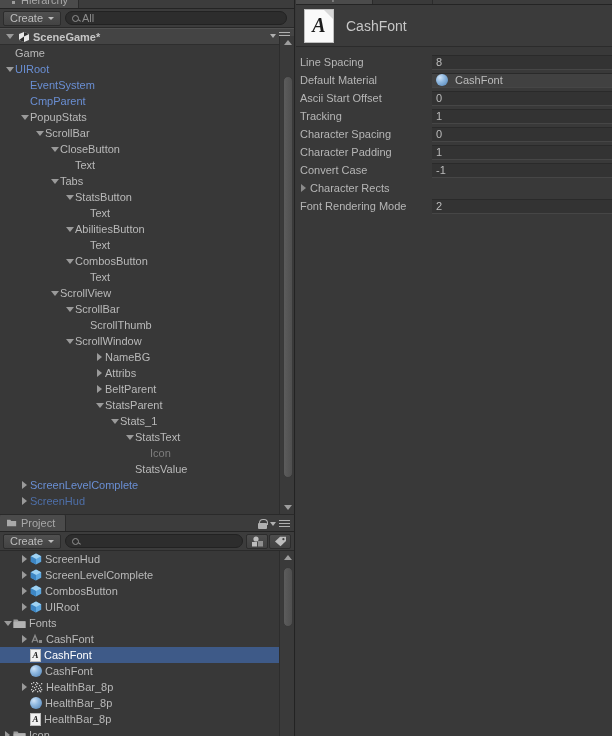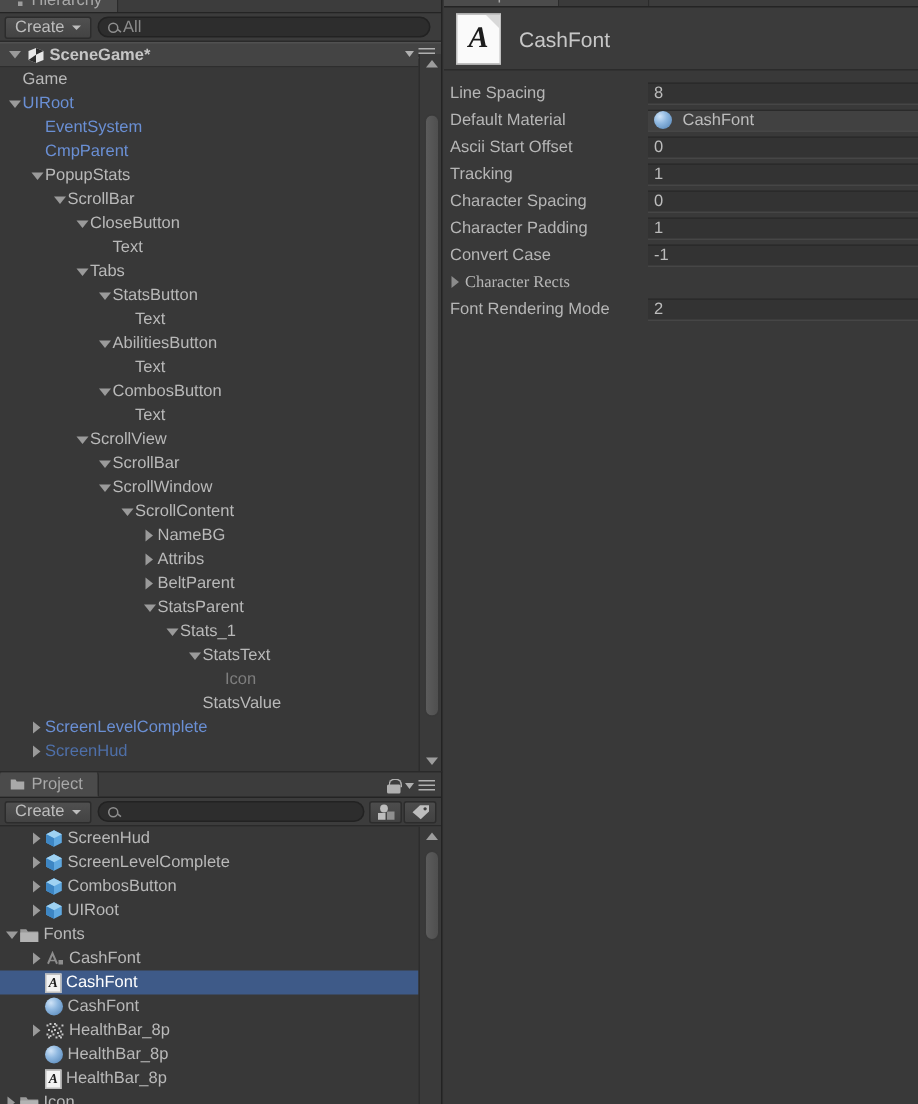--- a/index.html
+++ b/index.html
@@ -202,21 +202,21 @@
   .insp-title { font-size: 14px; color: #c7c7c7; }
 
   .props { padding-top: 6px; }
   .prop {
     height: 18px; display: flex; align-items: center;
   }
   .prop-label {
     width: 136px; padding-left: 4px; font-size: 11px; color: #b6b6b6;
     white-space: nowrap; overflow: hidden;
   }
-  .prop-label.foldable { padding-left: 0; display: flex; align-items: center; font-family: Liberation Serif, serif; }
+  .prop-label.foldable { padding-left: 0; display: flex; align-items: center; }
   .fold-arr {
     width: 14px; display: flex; align-items: center; justify-content: center;
   }
   .fold-arr::before {
     content:""; border-top:4px solid transparent; border-bottom:4px solid transparent;
     border-left:5px solid #8b8b8b;
   }
   .prop-value {
     flex: 1; height: 15px; margin-right: 0px;
     background: #333333; border-top: 1px solid #2a2a2a;
@@ -371,28 +371,28 @@
           <span style="width: 49px; flex: 0 0 auto;"></span>
           <span class="arr open"></span>
           <span>ScrollView</span>
         </div>
         <div class="row">
           <span style="width: 64px; flex: 0 0 auto;"></span>
           <span class="arr open"></span>
           <span>ScrollBar</span>
         </div>
         <div class="row">
+          <span style="width: 79px; flex: 0 0 auto;"></span>
+          <span class="arr none"></span>
+          <span>ScrollThumb</span>
+        </div>
+        <div class="row">
           <span style="width: 64px; flex: 0 0 auto;"></span>
           <span class="arr open"></span>
           <span>ScrollWindow</span>
-        </div>
-        <div class="row">
-          <span style="width: 79px; flex: 0 0 auto;"></span>
-          <span class="arr open"></span>
-          <span>ScrollContent</span>
         </div>
         <div class="row">
           <span style="width: 94px; flex: 0 0 auto;"></span>
           <span class="arr closed"></span>
           <span>NameBG</span>
         </div>
         <div class="row">
           <span style="width: 94px; flex: 0 0 auto;"></span>
           <span class="arr closed"></span>
           <span>Attribs</span>

